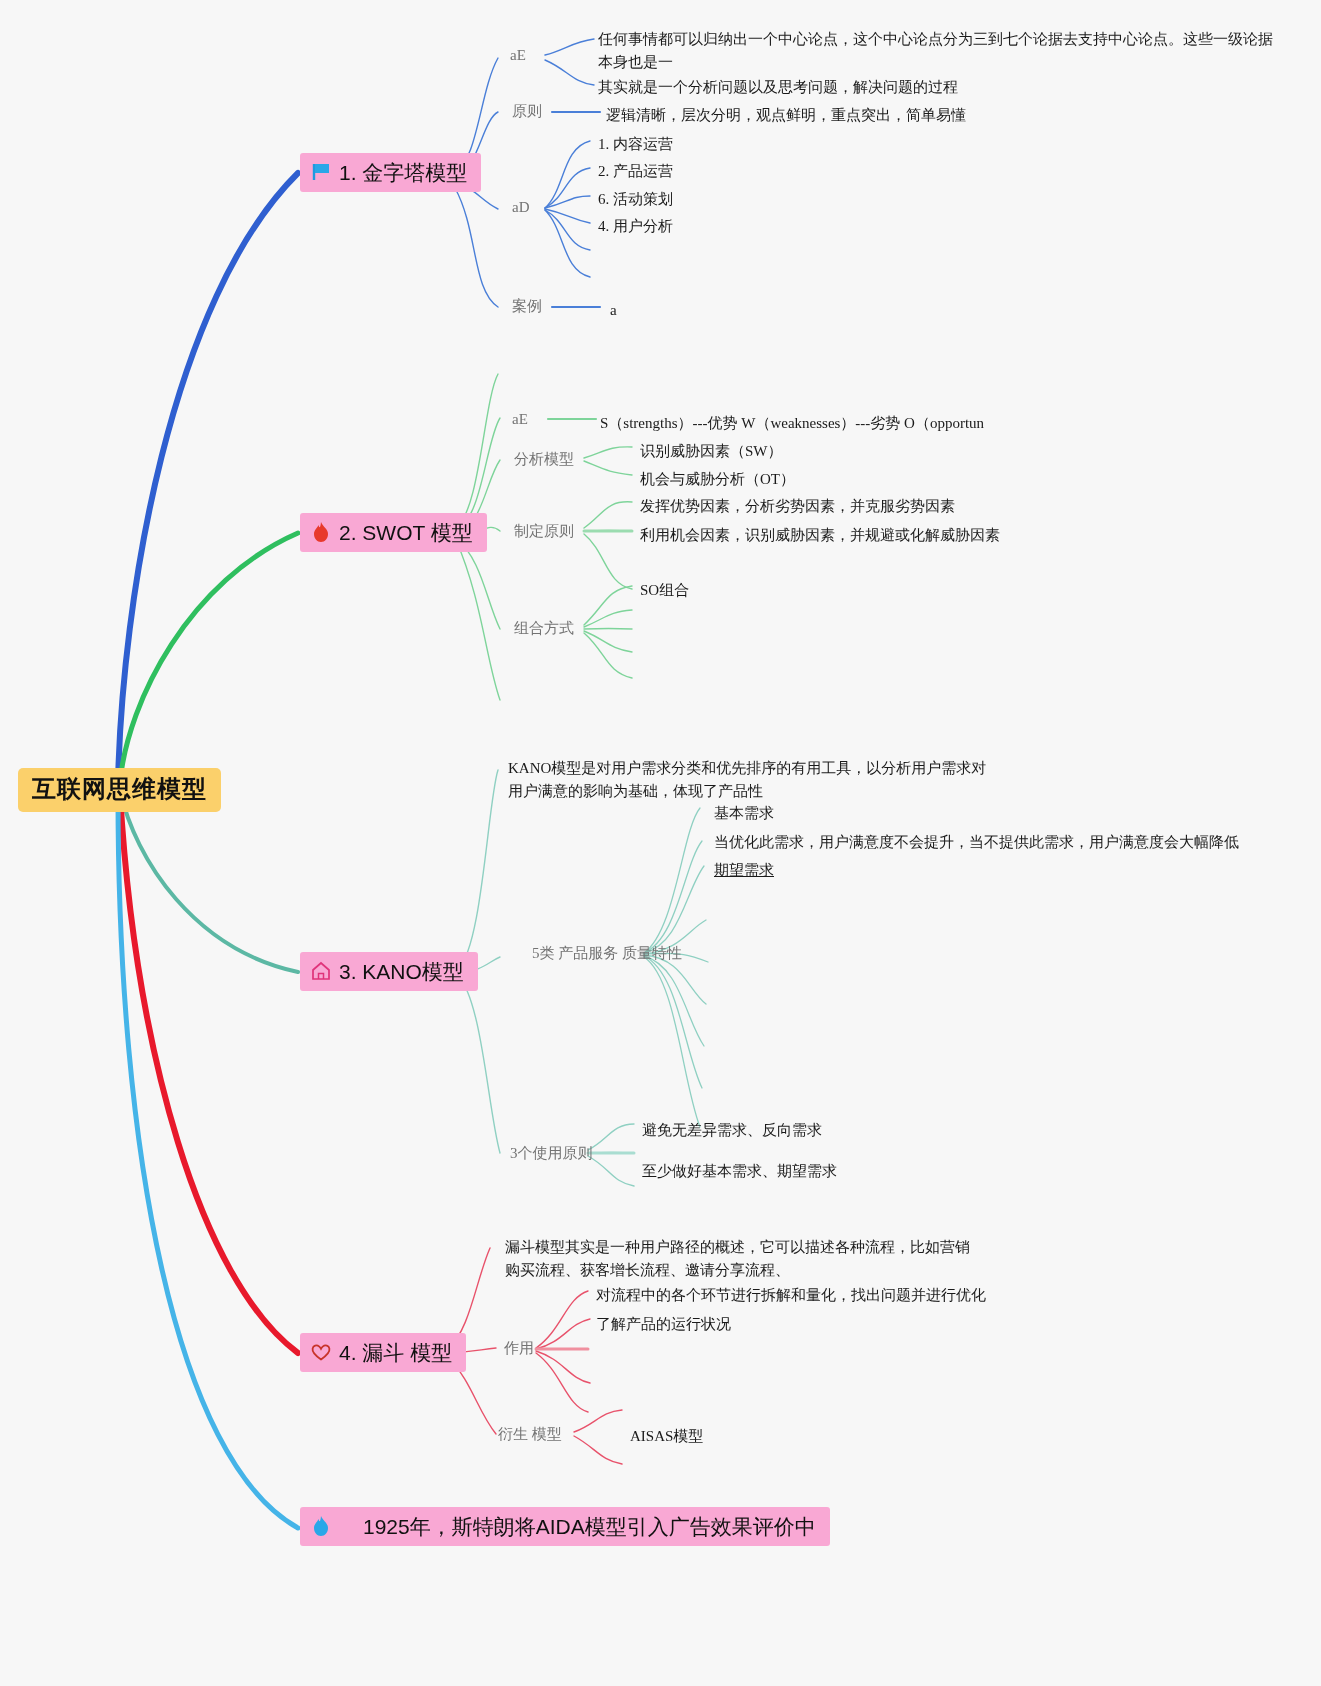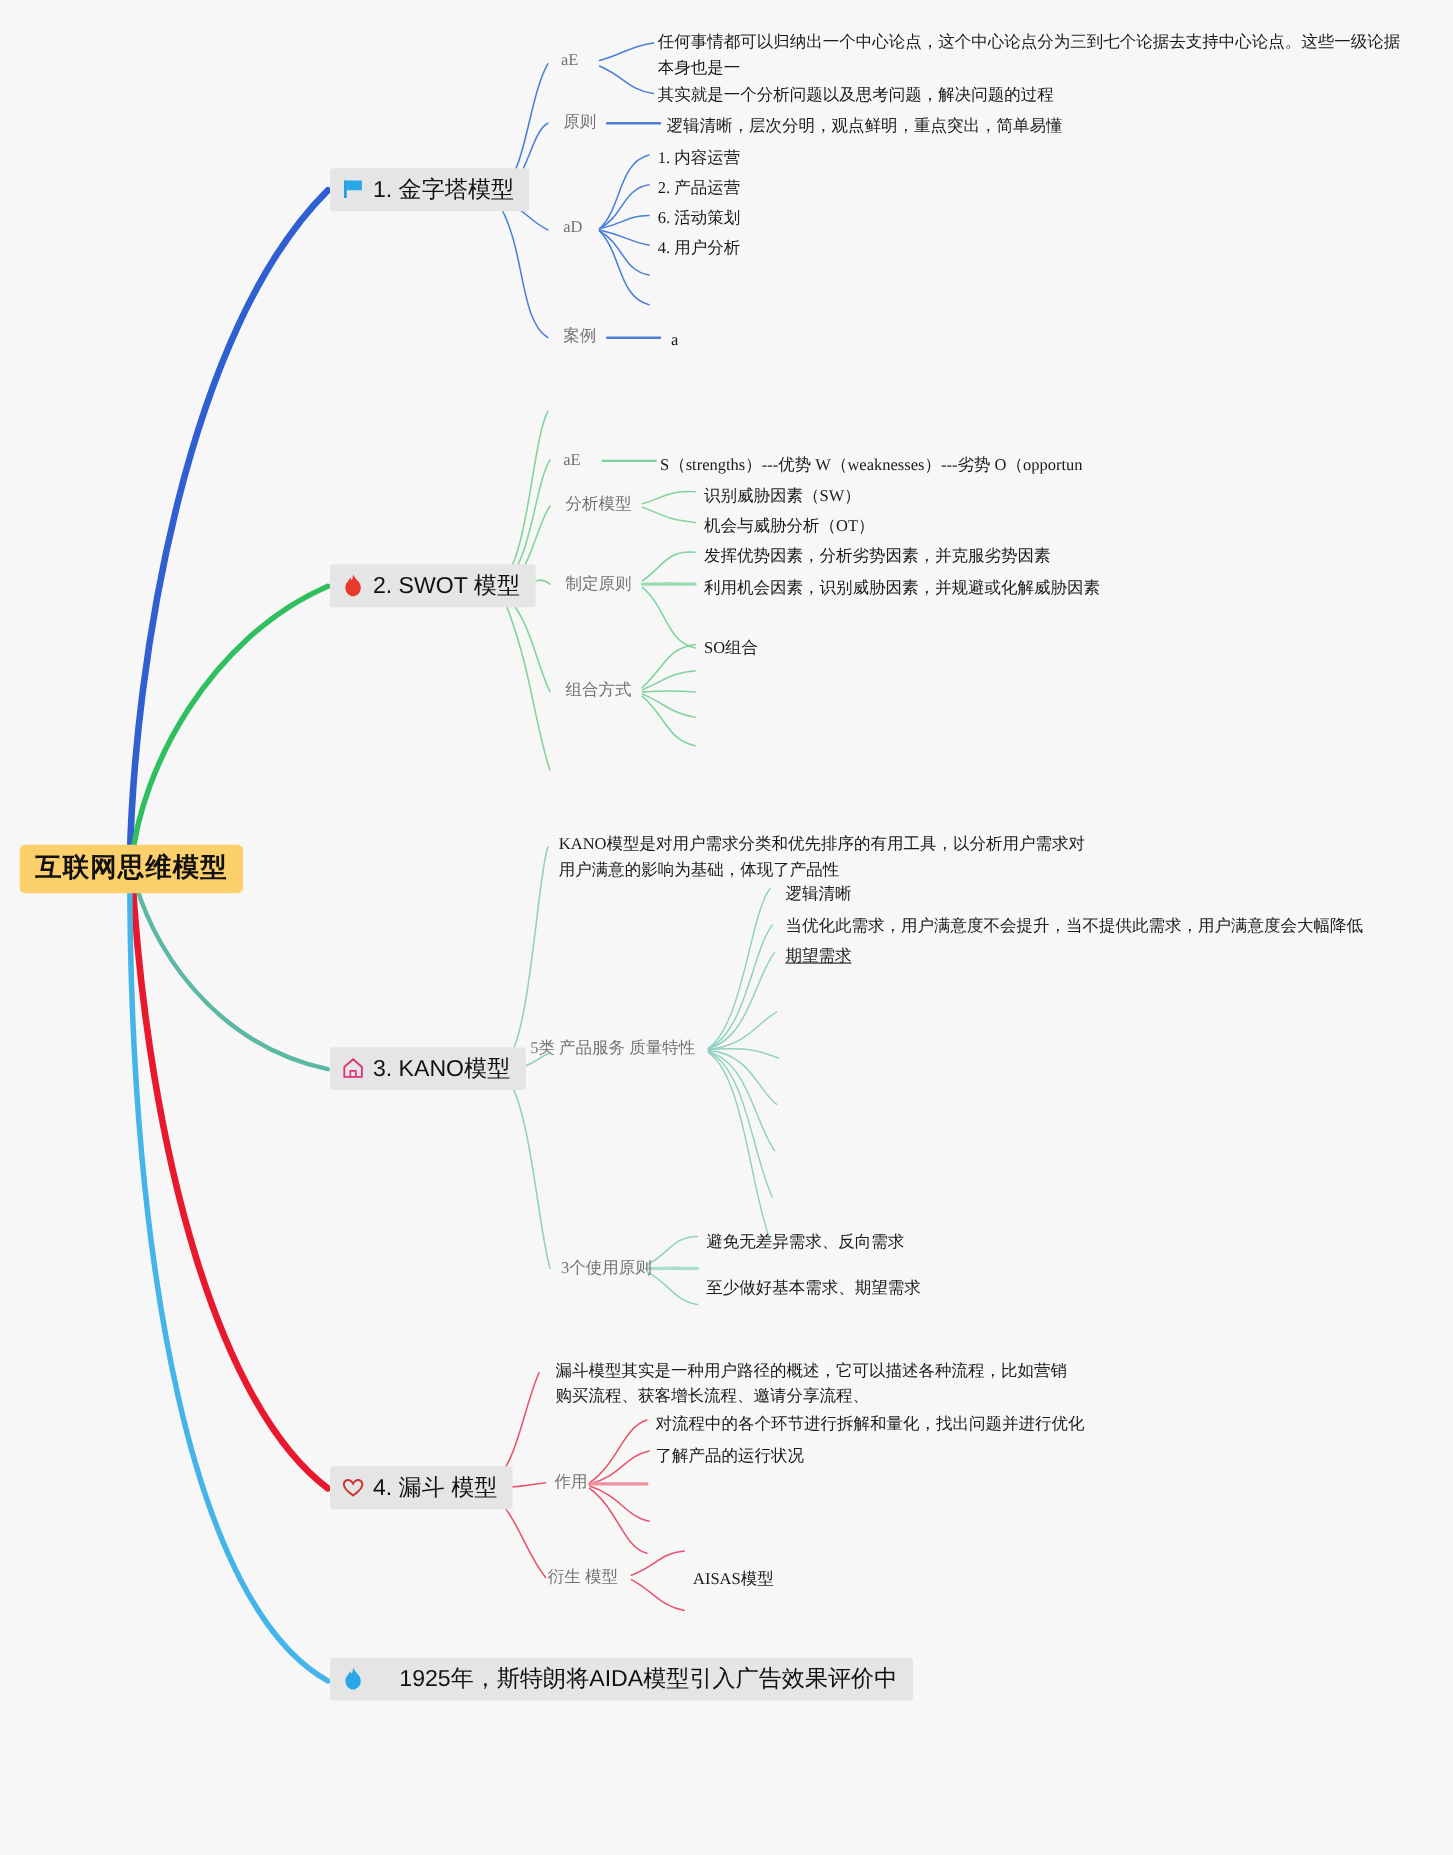--- a/index.html
+++ b/index.html
@@ -23,21 +23,21 @@
   .root {
     background:#FBD06B;
     color:#111;
     font-weight:bold;
     font-size:24px;
     padding:9px 14px 11px 14px;
     border-radius:5px;
     letter-spacing:1px;
   }
   .topic {
-    background:#e5e5e5;
+    background:#f9a8d4;
     border-radius:3px;
     padding:8px 14px 9px 10px;
     font-size:21px;
     color:#111;
     display:flex;
     align-items:center;
     gap:7px;
   }
   .topic .ic { width:22px; height:22px; display:inline-block; flex:0 0 auto; position:relative; }
   .sub {
@@ -226,22 +226,22 @@
     <span class="ic">
       <svg width="22" height="22" viewBox="0 0 22 22">
         <path d="M11 3 L19 10 L19 19 L3 19 L3 10 Z" fill="none" stroke="#e0337a" stroke-width="1.7"></path>
         <path d="M8.5 19 L8.5 13.5 L13.5 13.5 L13.5 19" fill="none" stroke="#e0337a" stroke-width="1.5"></path>
       </svg>
     </span>
     <span>3. KANO模型</span>
   </div>
 
   <div class="node leaf xwide" style="left:508px; top:757px; width:480px;">KANO模型是对用户需求分类和优先排序的有用工具，以分析用户需求对用户满意的影响为基础，体现了产品性</div>
-  <div class="node sub" style="left:482px; top:946px;">5类 产品服务 质量特性</div>
-  <div class="node leaf" style="left:714px; top:802px;">逻辑清晰</div>
+  <div class="node sub" style="left:532px; top:946px;">5类 产品服务 质量特性</div>
+  <div class="node leaf" style="left:714px; top:802px;">基本需求</div>
   <div class="node leaf xwide" style="left:714px; top:831px; max-width:600px;">当优化此需求，用户满意度不会提升，当不提供此需求，用户满意度会大幅降低</div>
   <div class="node leaf" style="left:714px; top:859px;text-decoration:underline;">期望需求</div>
 
   <div class="node sub" style="left:510px; top:1146px;">3个使用原则</div>
   <div class="node leaf" style="left:642px; top:1119px;">避免无差异需求、反向需求</div>
   <div class="node leaf" style="left:642px; top:1146px;margin-top:14px;">至少做好基本需求、期望需求</div>
 
   <div class="node topic" style="left:300px; top:1333px;">
     <span class="ic">
       <svg width="22" height="22" viewBox="0 0 22 22">

